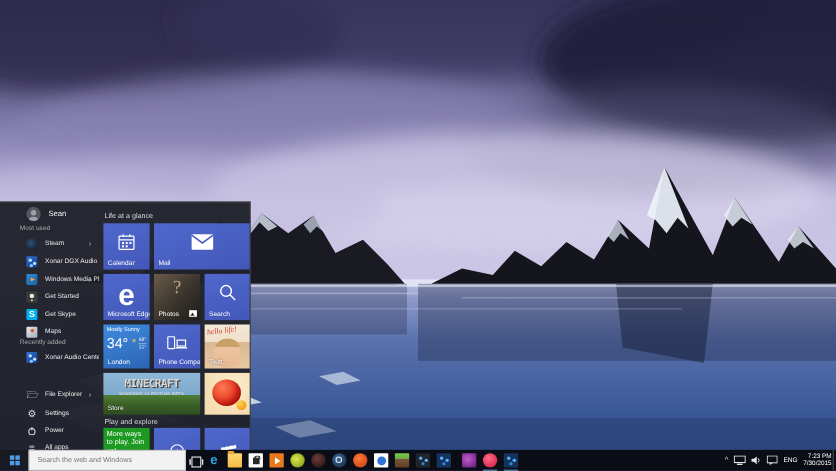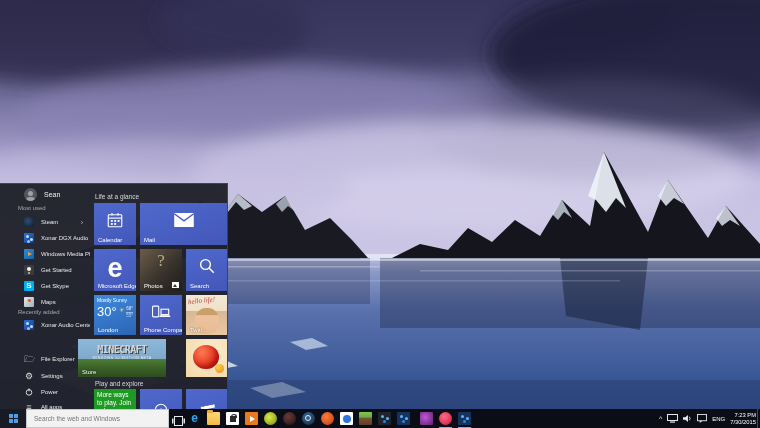--- a/index.html
+++ b/index.html
@@ -289,21 +289,21 @@
         <svg width="18" height="18" viewBox="0 0 24 24">
             <circle cx="10" cy="10" r="6.5" fill="none" stroke="#fff" stroke-width="1.8"></circle>
             <line x1="15" y1="15" x2="21" y2="21" stroke="#fff" stroke-width="1.8"></line>
           </svg>
       </div>
       <div class="tile-label">Search</div>
     </div>
 
     <div class="tile tile-weather" style="left:94px;top:111px;width:42px;height:40px;">
       <div class="w-cond">Mostly Sunny</div>
-      <div class="w-temp">30°</div>
+      <div class="w-temp">34°</div>
       <div class="w-sun">☀</div>
       <div class="w-hi">68°</div>
       <div class="w-lo">55°</div>
       <div class="tile-label">London</div>
     </div>
 
     <div class="tile tile-blue" style="left:140px;top:111px;width:42px;height:40px;">
       <div class="tile-icon-center">
         <svg width="20" height="15" viewBox="0 0 26 18">
             <rect x="2" y="2" width="8" height="14" rx="1" fill="none" stroke="#fff" stroke-width="1.4"></rect>
@@ -313,21 +313,21 @@
       </div>
       <div class="tile-label">Phone Compa...</div>
     </div>
 
     <div class="tile tile-twitter" style="left:186px;top:111px;width:42px;height:40px;">
       <div class="tw-caption">hello life!</div>
       <div class="tw-face"></div>
       <div class="tile-label" style="text-shadow:0 0 2px rgba(0,0,0,.7);">Twitt...</div>
     </div>
 
-    <div class="tile tile-store" style="left:78px;top:155px;width:88px;height:38px;">
+    <div class="tile tile-store" style="left:94px;top:155px;width:88px;height:38px;">
       <div class="mc-logo">MINECRAFT</div>
       <div class="mc-sub">WINDOWS 10 EDITION BETA</div>
       <div class="tile-label" style="text-shadow:0 0 2px rgba(0,0,0,.8);">Store</div>
       <div class="mc-bag">
         
       </div>
     </div>
 
     <div class="tile tile-candy" style="left:186px;top:155px;width:42px;height:38px;">
       <div class="candy-ball"></div>

